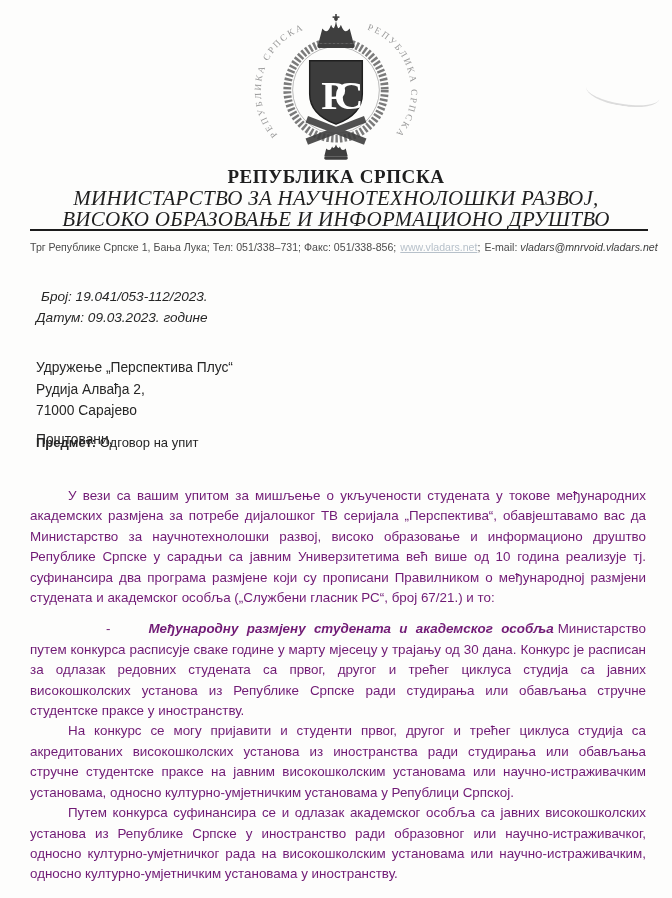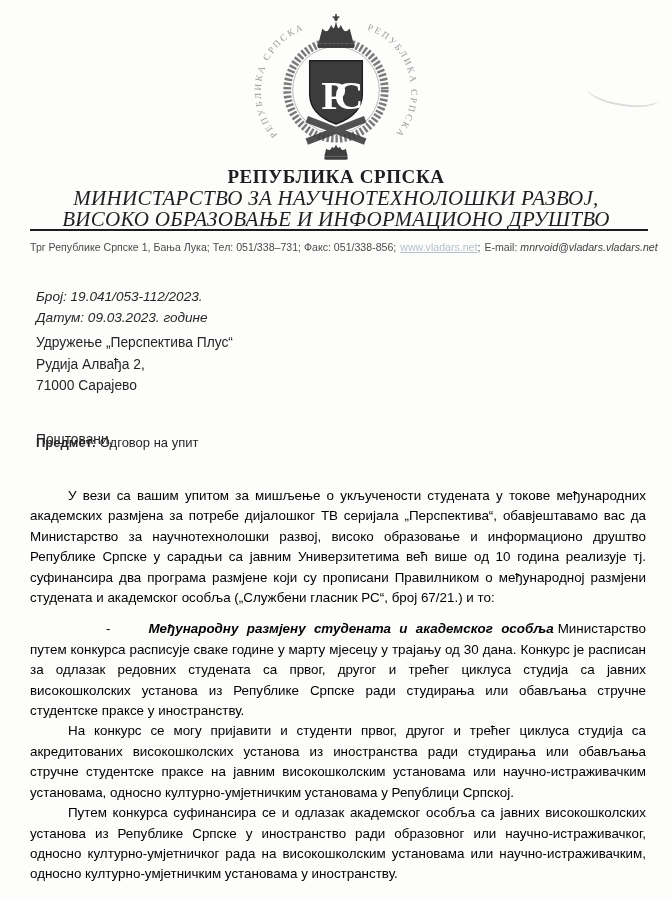--- a/index.html
+++ b/index.html
@@ -17,29 +17,29 @@
   .head-divider{position:absolute;top:229px;left:30px;width:618px;border-top:2px solid #1c1c1c;}
   .contact-line{position:absolute;top:241px;left:30px;width:618px;text-align:center;
     font-size:10.6px;color:#4c4c4c;white-space:nowrap;}
   .contact-website{color:#b7c1ca;text-decoration:underline;margin-left:4px;}
   .contact-email-label{margin-left:4px;color:#4c4c4c;}
   .contact-email{font-style:italic;margin-left:3px;color:#3d3d3d;}
   .scan-artifact{position:absolute;left:586px;top:80px;width:74px;height:24px;
     border-bottom:2px solid #d2d2d2;border-radius:50%;transform:rotate(9deg);opacity:.75;}
   
   .meta-block{position:absolute;top:286px;left:36px;font-style:italic;
-    font-size:13.6px;line-height:21px;color:#262626;}
-  .recipient-block{position:absolute;top:332px;left:36px;
+    font-size:13.6px;line-height:21px;color:#262626;text-align:right;}
+  .recipient-block{position:absolute;top:357px;left:36px;
     font-size:13.8px;line-height:21.5px;color:#262626;}
   .subject-line{position:absolute;top:419px;left:36px;font-size:13px;color:#262626;margin-top:16px;}
   .subject-label{font-weight:bold;}
   .salutation{position:absolute;top:432px;left:36px;font-size:13.8px;color:#262626;}
   
   .body-block{position:absolute;top:486px;left:30px;width:616px;
-    font-size:13.4px;line-height:20.4px;color:#000000;text-align:justify;}
+    font-size:13.4px;line-height:20.4px;color:#701a75;text-align:justify;}
   .body-block p{margin:0;text-indent:38px;}
   .para-bullet{margin-top:11px !important;}
   .bullet-dash{display:inline-block;}
   .bullet-title{font-weight:bold;font-style:italic;margin-left:38px;}
   .bullet-rest{margin-left:4px;}
   
   .seal svg text{font-family:"Liberation Serif",serif;}
 </style>
 </head>
 <body>
@@ -94,21 +94,21 @@
 
   <div class="head-block">
     <div class="head-republic">РЕПУБЛИКА СРПСКА</div>
     <div class="head-ministry">МИНИСТАРСТВО ЗА НАУЧНОТЕХНОЛОШКИ РАЗВОЈ,</div>
     <div class="head-ministry">ВИСОКО ОБРАЗОВАЊЕ И ИНФОРМАЦИОНО ДРУШТВО</div>
   </div>
 
   <div class="head-divider"></div>
 
   <div class="contact-line">
-    <span>Трг Републике Српске 1, Бања Лука; Тел: 051/338–731; Факс: 051/338-856;</span><span class="contact-website">www.vladars.net</span><span>;</span><span class="contact-email-label">E-mail:</span><span class="contact-email">mnrvoid@vladars.vladars.net</span>
+    <span>Трг Републике Српске 1, Бања Лука; Тел: 051/338–731; Факс: 051/338-856;</span><span class="contact-website">www.vladars.net</span><span>;</span><span class="contact-email-label">E-mail:</span><span class="contact-email">vladars@mnrvoid.vladars.net</span>
   </div>
 
   <div class="meta-block">
     <div>Број: 19.041/053-112/2023.</div>
     <div>Датум: 09.03.2023. године</div>
   </div>
 
   <div class="recipient-block">
     <div>Удружење „Перспектива Плус“</div>
     <div>Рудија Алвађа 2,</div>

